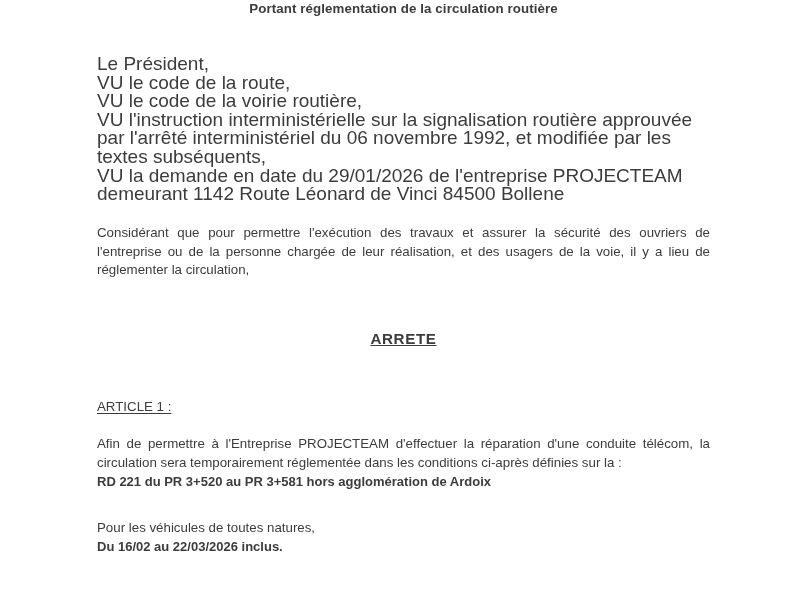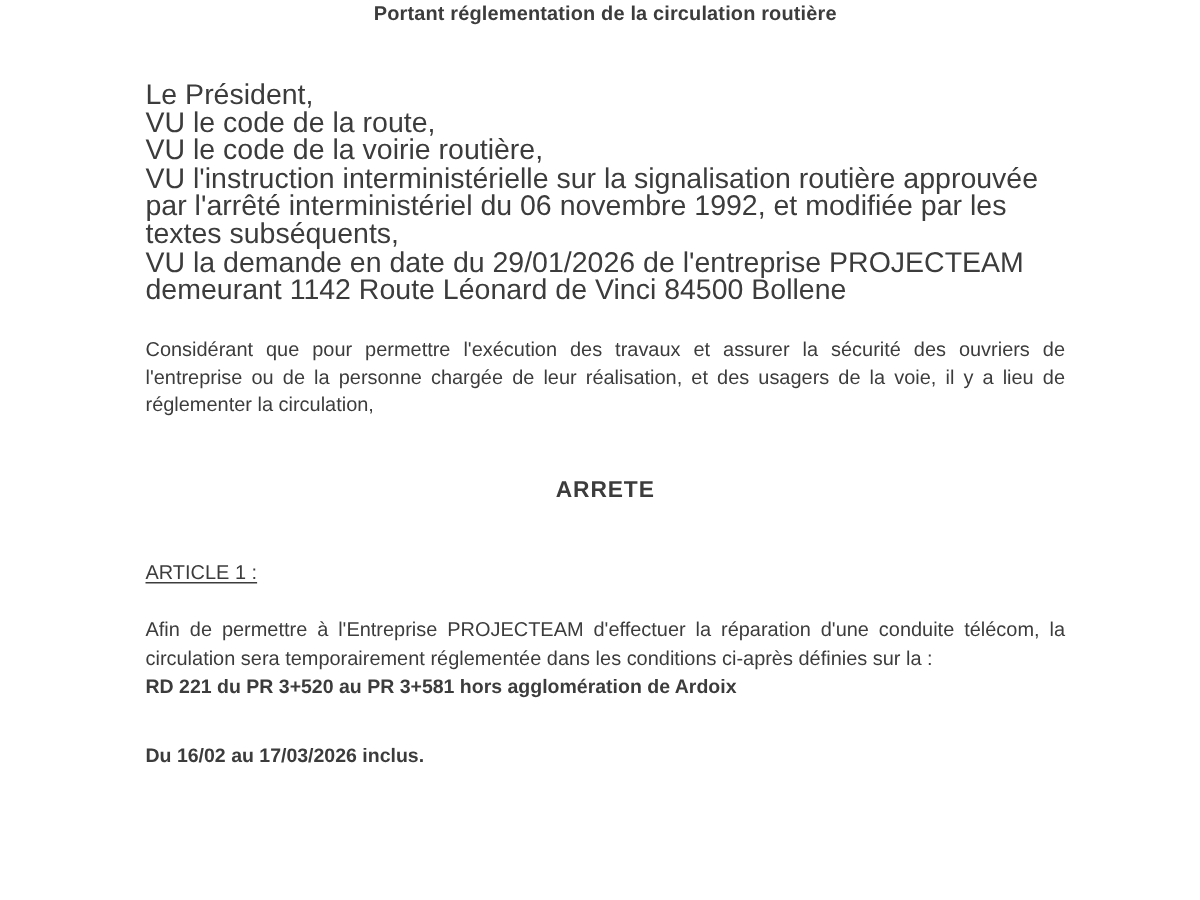--- a/index.html
+++ b/index.html
@@ -59,22 +59,23 @@
     font-size: 13.3px;
     line-height: 18.8px;
     text-align: justify;
     margin: 0;
   }
 
   .arrete {
     text-align: center;
     font-size: 15.2px;
     font-weight: bold;
-    margin: 4px;
+    margin: 16px;
     letter-spacing: 0.6px;
+    text-decoration: underline;
   }
 
   .article-head {
     font-size: 13.3px;
     font-weight: normal;
     text-decoration: underline;
     text-underline-offset: 2px;
     margin: 0;
     display: inline-block;
   }
@@ -125,18 +126,19 @@
     </div>
 
     <div class="gap-md"></div>
 
     <p class="justified">Afin de permettre à l'Entreprise PROJECTEAM d'effectuer la réparation d'une conduite télécom, la circulation sera temporairement réglementée dans les conditions ci-après définies sur la :</p>
 
     <p class="bold-line">RD 221 du PR 3+520 au PR 3+581 hors agglomération de Ardoix</p>
 
     <div class="gap-lg"></div>
 
-    <p class="bold-line">Du 16/02 au 17/03/2026 inclus.</p>
+    <p class="plain-line">Pour les véhicules de toutes natures,</p>
+    <p class="bold-line">Du 16/02 au 22/03/2026 inclus.</p>
 
     <div class="gap-lg"></div>
 
   </div>
 </div>
 
 </body></html>

